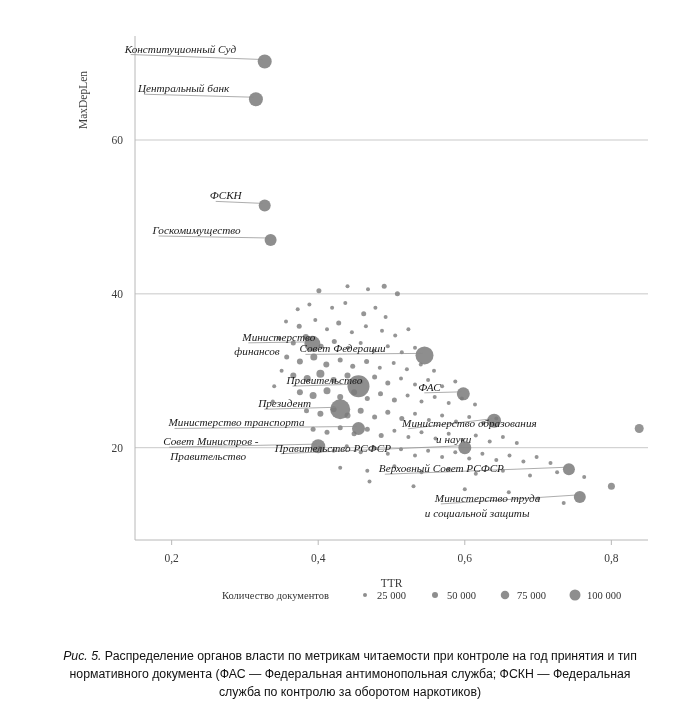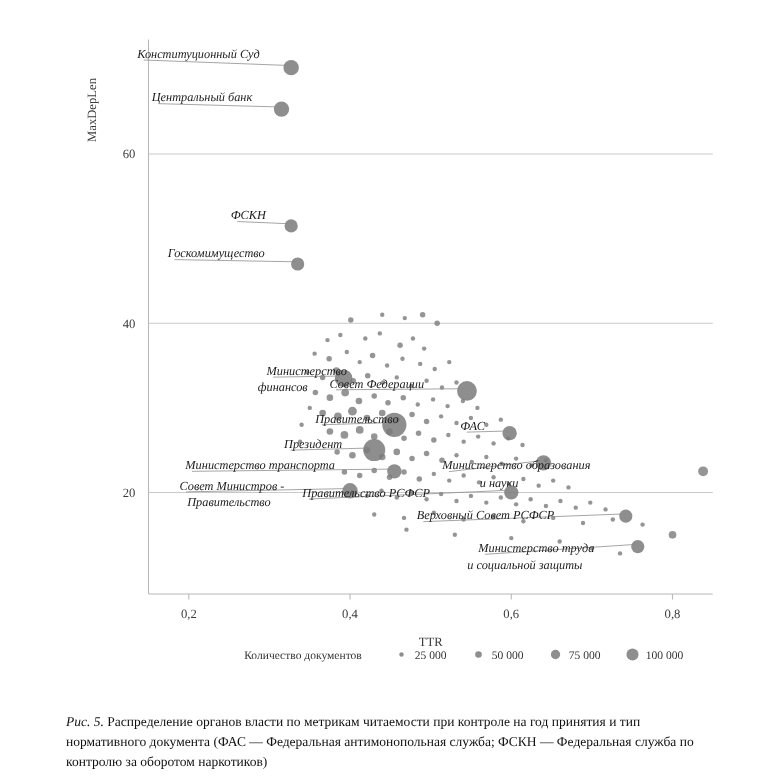--- a/index.html
+++ b/index.html
@@ -27,21 +27,22 @@
     left: 0;
     top: 0;
     width: 700px;
     height: 640px;
   }
   .caption {
     position: absolute;
     left: 60px;
     top: 648px;
     width: 580px;
-    font-family: Liberation Serif, serif;
+    text-align: center;
+    font-family: Liberation Sans, sans-serif;
     font-size: 12.3px;
     line-height: 1.45;
     color: #111;
   }
   .caption .cap-label {
     font-style: italic;
   }
   text {
     font-family: "Liberation Serif", serif;
   }

